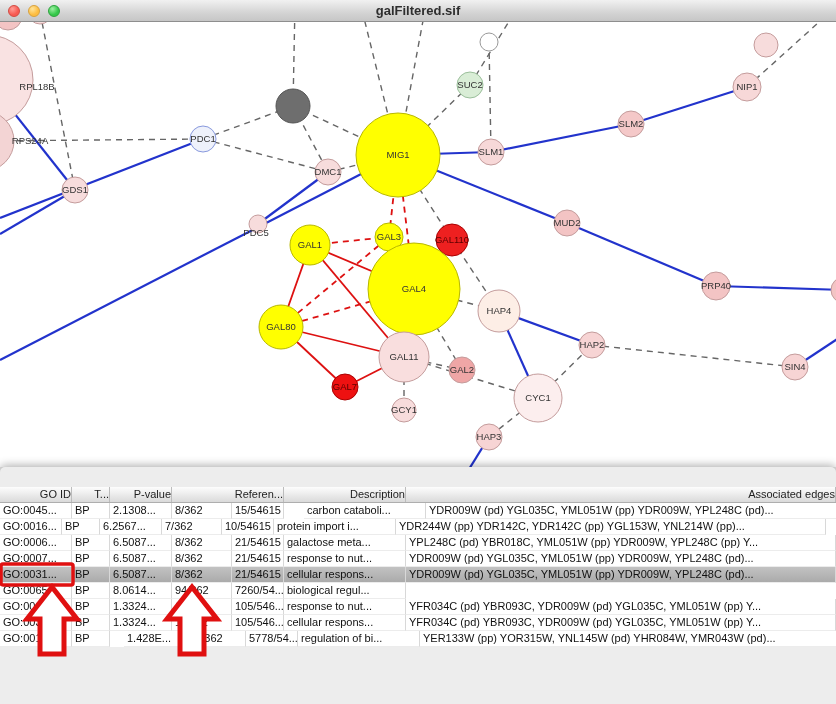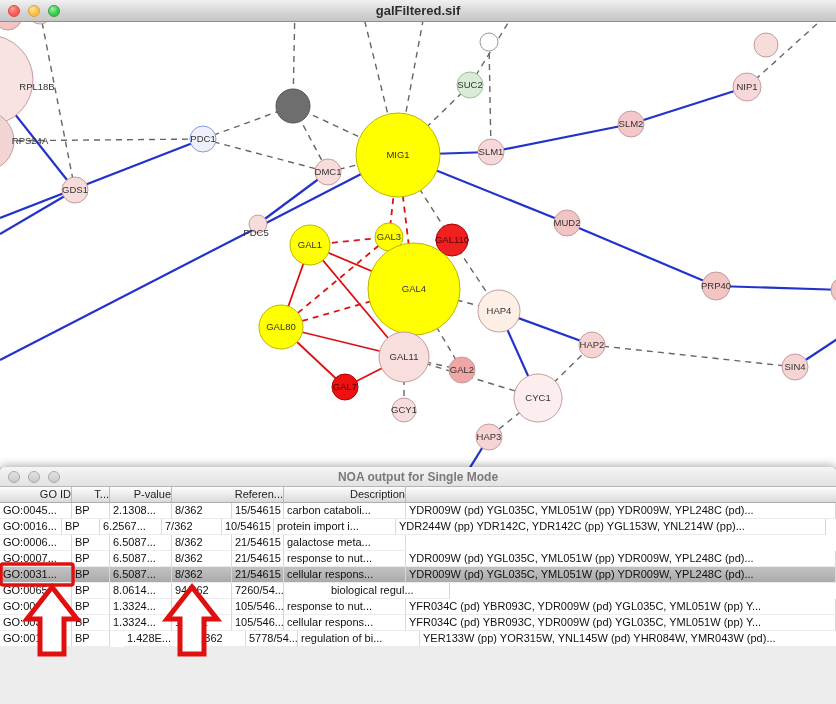--- a/index.html
+++ b/index.html
@@ -228,63 +228,57 @@
       <g>
         <circle cx="766" cy="23" r="12" fill="#f7dcdc" stroke="#c49c9c" stroke-width="1"></circle>
       </g>
       <g>
         <circle cx="844" cy="268" r="13" fill="#f3c4c4" stroke="#c49c9c" stroke-width="1"></circle>
       </g>
     </svg>
 </div>
 
 <div id="noa-window" class="window">
-  <div id="noa-titlebar" class="titlebar">
-    <div class="lights">
-      <span class="light gray"></span>
-      <span class="light gray"></span>
-      <span class="light gray"></span>
-    </div>
-    <span class="title">NOA output for Single Mode</span>
-  </div>
   <div id="noa-table">
     <div id="thead">
         <div class="th" style="width: 72px;">GO ID</div>
         <div class="th" style="width: 38px;">T...</div>
         <div class="th" style="width: 62px;">P-value</div>
         <div class="th" style="width: 60px; margin-top: 20px;">Test</div>
         <div class="th" style="width: 52px;">Referen...</div>
         <div class="th" style="width: 122px;">Description</div>
+        <div class="th" style="width: 430px;">Associated edges</div>
       </div>
     <div id="tbody">
         <div class="tr">
           <div class="td" style="width: 72px;">GO:0045...</div>
           <div class="td" style="width: 38px;">BP</div>
           <div class="td" style="width: 62px;">2.1308...</div>
           <div class="td" style="width: 60px;">8/362</div>
           <div class="td" style="width: 52px;">15/54615</div>
-          <div class="td" style="width: 122px;">carbon cataboli...</div>
+          <div class="td" style="width: 122px; margin-left: 20px;">carbon cataboli...</div>
           <div class="td" style="width: 430px;">YDR009W (pd) YGL035C, YML051W (pp) YDR009W, YPL248C (pd)...</div>
         </div>
         <div class="tr">
           <div class="td" style="width: 62px;">GO:0016...</div>
           <div class="td" style="width: 38px;">BP</div>
           <div class="td" style="width: 62px;">6.2567...</div>
           <div class="td" style="width: 60px;">7/362</div>
           <div class="td" style="width: 52px;">10/54615</div>
           <div class="td" style="width: 122px;">protein import i...</div>
           <div class="td" style="width: 430px;">YDR244W (pp) YDR142C, YDR142C (pp) YGL153W, YNL214W (pp)...</div>
         </div>
         <div class="tr">
           <div class="td" style="width: 72px;">GO:0006...</div>
           <div class="td" style="width: 38px;">BP</div>
           <div class="td" style="width: 62px;">6.5087...</div>
           <div class="td" style="width: 60px;">8/362</div>
           <div class="td" style="width: 52px;">21/54615</div>
           <div class="td" style="width: 122px;">galactose meta...</div>
+          <div class="td" style="width: 430px;">YPL248C (pd) YBR018C, YML051W (pp) YDR009W, YPL248C (pp) Y...</div>
         </div>
         <div class="tr">
           <div class="td" style="width: 72px;">GO:0007...</div>
           <div class="td" style="width: 38px;">BP</div>
           <div class="td" style="width: 62px;">6.5087...</div>
           <div class="td" style="width: 60px;">8/362</div>
           <div class="td" style="width: 52px;">21/54615</div>
           <div class="td" style="width: 122px;">response to nut...</div>
           <div class="td" style="width: 430px;">YDR009W (pd) YGL035C, YML051W (pp) YDR009W, YPL248C (pd)...</div>
         </div>
@@ -296,21 +290,21 @@
           <div class="td" style="width: 52px;">21/54615</div>
           <div class="td" style="width: 122px;">cellular respons...</div>
           <div class="td" style="width: 430px;">YDR009W (pd) YGL035C, YML051W (pp) YDR009W, YPL248C (pd)...</div>
         </div>
         <div class="tr">
           <div class="td" style="width: 72px;">GO:0065...</div>
           <div class="td" style="width: 38px;">BP</div>
           <div class="td" style="width: 62px;">8.0614...</div>
           <div class="td" style="width: 60px;">94/362</div>
           <div class="td" style="width: 52px;">7260/54...</div>
-          <div class="td" style="width: 122px; margin-left: 44px;">biological regul...</div>
+          <div class="td" style="width: 122px;">biological regul...</div>
         </div>
         <div class="tr">
           <div class="td" style="width: 72px;">GO:0009...</div>
           <div class="td" style="width: 38px;">BP</div>
           <div class="td" style="width: 62px;">1.3324...</div>
           <div class="td" style="width: 60px;">11/362</div>
           <div class="td" style="width: 52px;">105/546...</div>
           <div class="td" style="width: 122px;">response to nut...</div>
           <div class="td" style="width: 430px;">YFR034C (pd) YBR093C, YDR009W (pd) YGL035C, YML051W (pp) Y...</div>
         </div>

